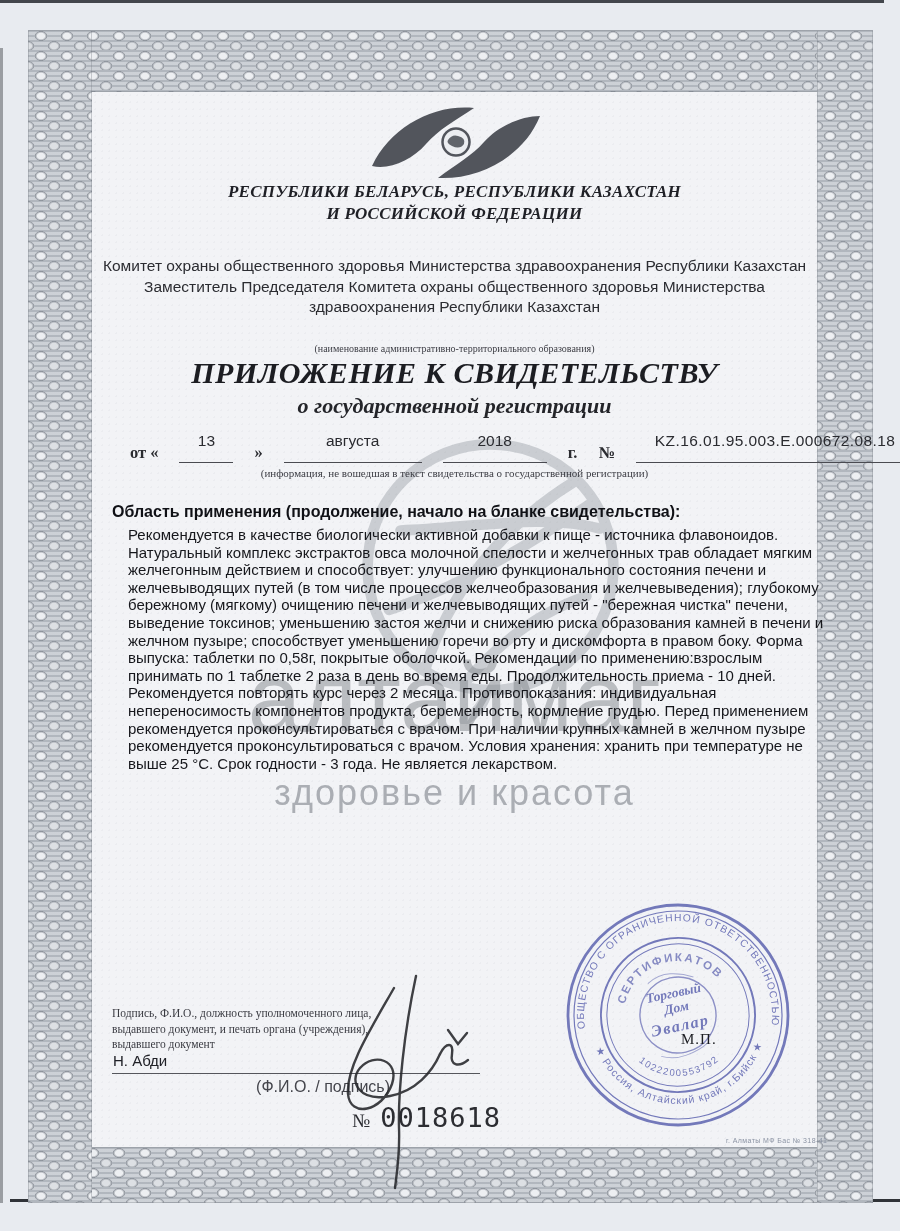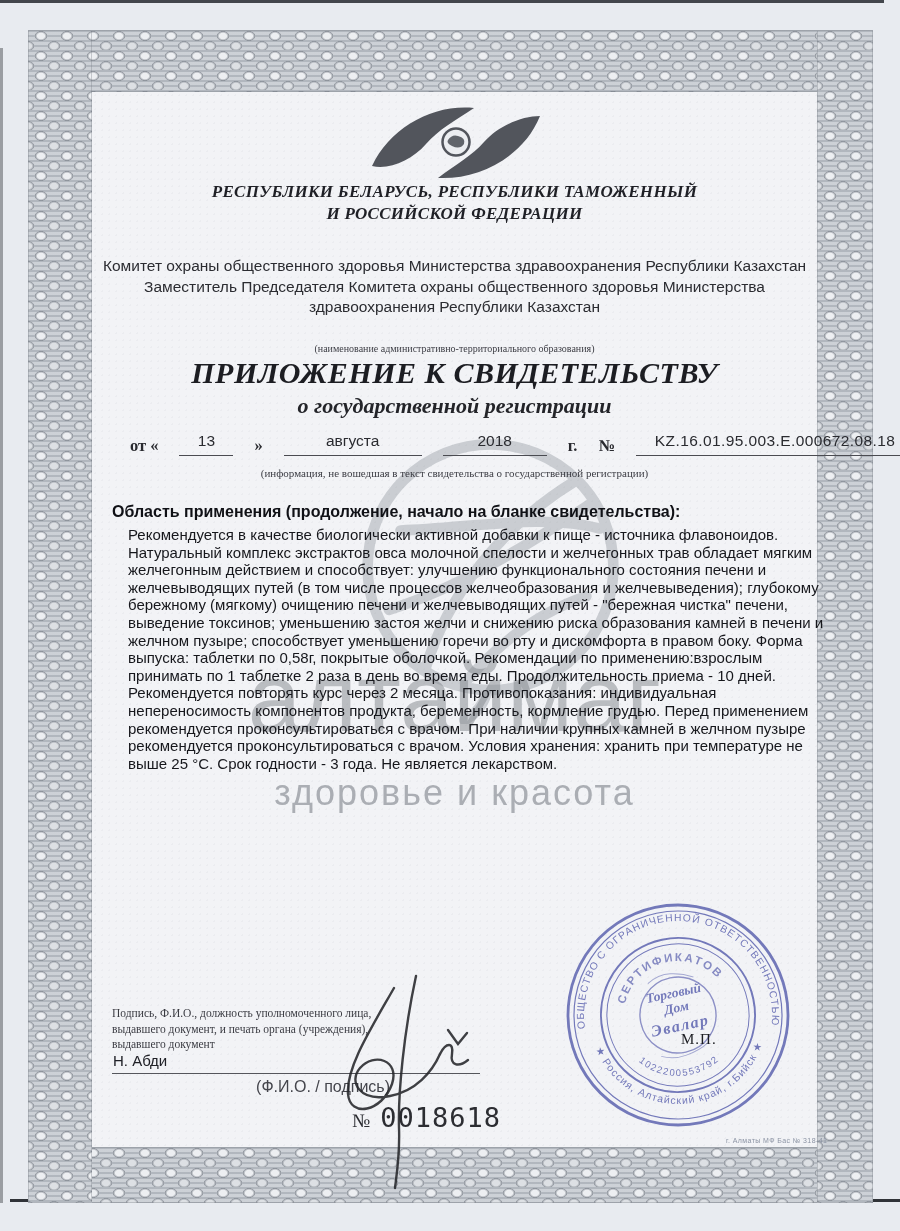--- a/index.html
+++ b/index.html
@@ -42,21 +42,21 @@
   .title-main{top:356px;font-family:"Liberation Serif",serif;font-style:italic;font-weight:bold;
               font-size:30px;color:#1c1d22;letter-spacing:.5px;z-index:2;}
   .title-sub{top:393px;font-family:"Liberation Serif",serif;font-style:italic;font-weight:bold;
              font-size:22px;color:#232429;z-index:2;}
 
   
   .date-line{top:432px;left:92px;width:860px;display:flex;justify-content:center;
              align-items:flex-end;gap:21px;z-index:2;color:#2a2b30;}
   .dl-static{font-family:"Liberation Serif",serif;font-size:16.5px;font-weight:600;}
   .u{display:inline-block;border-bottom:1.4px solid #4a4b51;text-align:center;
-     font-size:15.5px;padding-bottom:5px;}
+     font-size:15.5px;padding-bottom:12px;}
   .u-day{width:54px;} .u-month{width:138px;} .u-year{width:104px;} .u-num{width:278px;letter-spacing:.4px;}
 
   
   .body-heading{left:112px;top:503px;font-size:16px;font-weight:bold;color:#101116;z-index:2;}
   .body-text{left:112px;top:526px;width:704px;font-size:15px;line-height:17.6px;color:#16171c;z-index:2;margin-left:16px;}
 
   
   .wm{z-index:1;}
   .wm-brand{top:648px;font-size:96px;font-weight:normal;color:#84888e;opacity:.5;line-height:100px;}
   .wm-tagline{top:766px;font-size:36px;color:#9fa3a9;opacity:.85;letter-spacing:2px;margin-top:6px;}
@@ -114,21 +114,21 @@
   <div class="abs ctr wm wm-tagline">здоровье и красота</div>
 
   <svg class="abs" style="left:368px;top:100px;z-index:2;" width="176" height="84" viewBox="0 0 176 84">
     <path d="M4,66 C22,28 64,4 106,8 C88,20 70,30 58,44 C44,60 22,70 4,66 Z" fill="#52555c"></path>
     <path d="M172,16 C156,56 112,80 70,78 C88,64 104,56 116,42 C130,26 154,16 172,16 Z" fill="#52555c"></path>
     <circle cx="88" cy="42" r="13.5" fill="#eceef1" stroke="#52555c" stroke-width="2.5"></circle>
     <path d="M80,40 q4,-6 10,-4 q8,2 6,8 q-4,6 -12,2 q-6,-3 -4,-6 Z" fill="#52555c" opacity=".9"></path>
   </svg>
 
   <div class="abs ctr union">
-    <div>РЕСПУБЛИКИ БЕЛАРУСЬ, РЕСПУБЛИКИ ТАМОЖЕННЫЙ</div>
+    <div>РЕСПУБЛИКИ БЕЛАРУСЬ, РЕСПУБЛИКИ КАЗАХСТАН</div>
     <div>И РОССИЙСКОЙ ФЕДЕРАЦИИ</div>
   </div>
   <div class="abs ctr authority">
     <div>Комитет охраны общественного здоровья Министерства здравоохранения Республики Казахстан</div>
     <div>Заместитель Председателя Комитета охраны общественного здоровья Министерства</div>
     <div>здравоохранения Республики Казахстан</div>
   </div>
   <div class="abs ctr cap cap-adm">(наименование административно-территориального образования)</div>
 
   <div class="abs ctr title-main">ПРИЛОЖЕНИЕ К СВИДЕТЕЛЬСТВУ</div>

